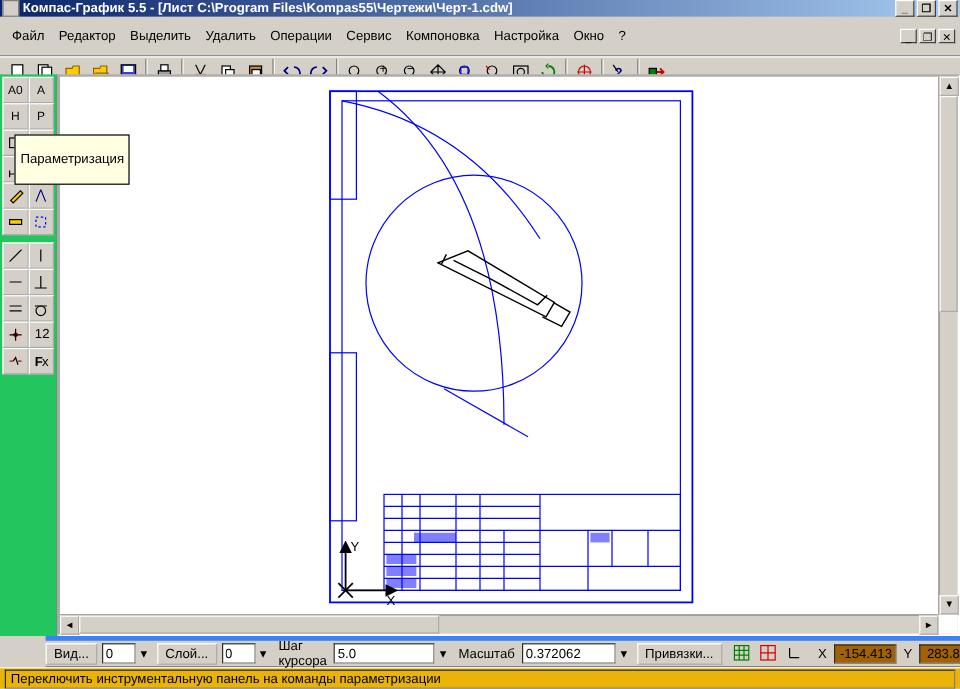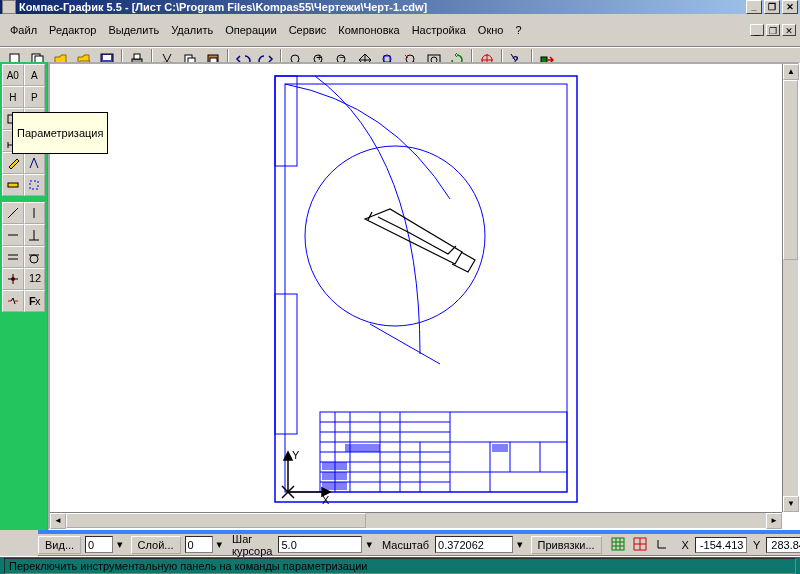--- a/index.html
+++ b/index.html
@@ -37,22 +37,22 @@
 .scrollbar-h { position: absolute; left: 0; right: 16px; bottom: 0; height: 16px; background: #d4d0c8; border-top: 1px solid #808080; }
 .sb-btn { width: 16px; height: 16px; background: #d4d0c8; border: 1px outset #fff; position: absolute; font-size: 8px; text-align: center; line-height: 14px; }
 .sb-thumb { background: #d4d0c8; border: 1px outset #fff; position: absolute; }
 
 .bottom-bars { position: absolute; bottom: 0; left: 0; right: 0; }
 .param-bar { height: 26px; background: #d4d0c8; border-top: 4px solid #3b82f6; border-bottom: 1px solid #808080; display: flex; align-items: center; padding: 0 0; gap: 4px; margin-left: 38px; }
 .param-bar .lbl { padding: 0 2px; }
 .param-bar .btn3d { border: 1px outset #fff; background: #d4d0c8; padding: 2px 6px; cursor: default; }
 .param-bar input { border: 1px inset #808080; background: #fff; padding: 1px 2px; font-size: 11px; height: 17px; }
 .param-bar .small-input { width: 28px; }
-.param-bar .coord { border: 1px inset #808080; background: #ffffff; padding: 1px 4px; min-width: 52px; text-align: left; display: inline-block; }
-.status-bar { height: 18px; background: #0f766e; border-top: 1px solid #fff; padding: 1px 4px; display: flex; align-items: center; }
+.param-bar .coord { border: 1px inset #808080; background: #a16207; padding: 1px 4px; min-width: 52px; text-align: center; display: inline-block; }
+.status-bar { height: 18px; background: #eab308; border-top: 1px solid #fff; padding: 1px 4px; display: flex; align-items: center; }
 .status-bar .panel { border: 1px inset #808080; padding: 1px 4px; flex: 1; }
 </style>
 </head>
 <body>
 
 <div class="titlebar">
   <span class="icon"></span>
   <span class="title-text">Компас-График 5.5 - [Лист С:\Program Files\Kompas55\Чертежи\Черт-1.cdw]</span>
   <div class="win-btns">
     <div class="win-btn">_</div>

